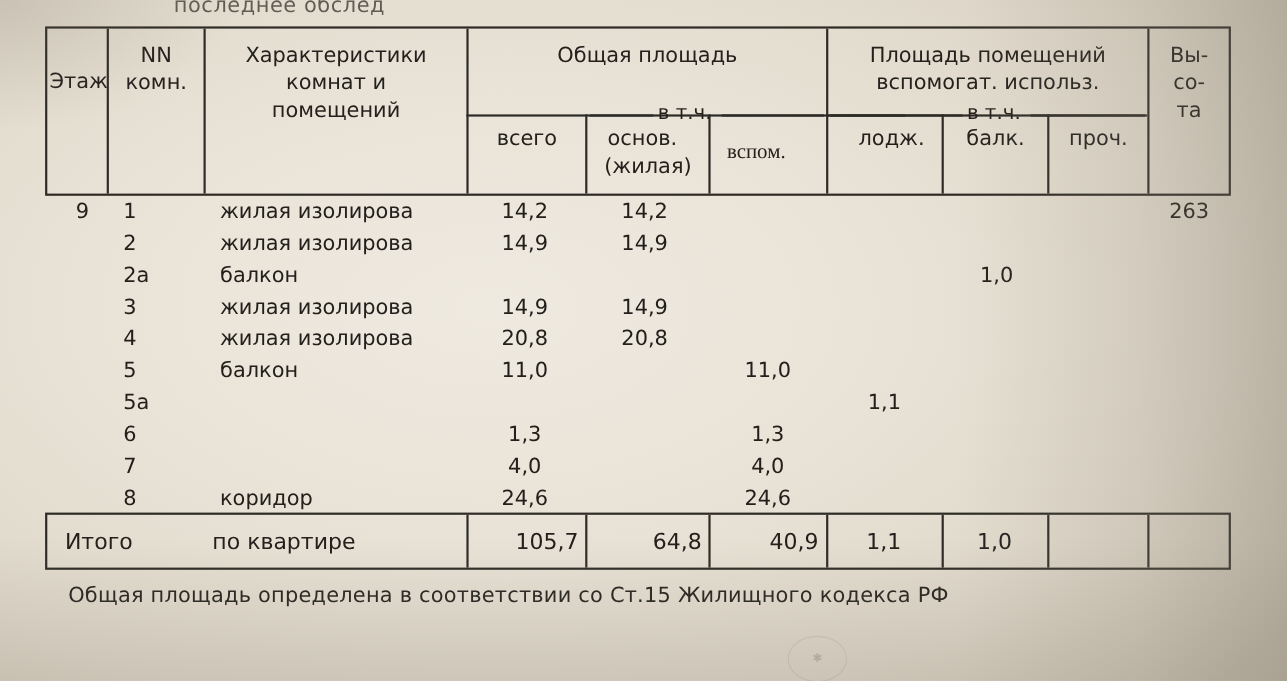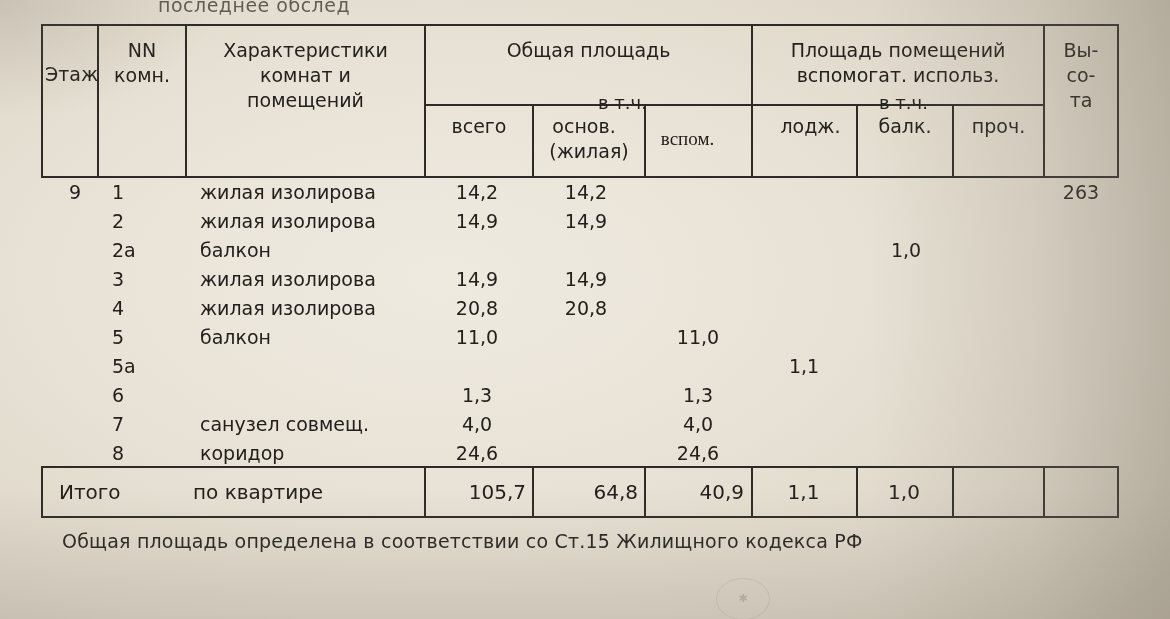--- a/index.html
+++ b/index.html
@@ -338,21 +338,20 @@
       <div class="cell c-aux">1,3</div>
       <div class="cell c-lodzh"></div>
       <div class="cell c-balk"></div>
       <div class="cell c-proch"></div>
       <div class="cell c-height"></div>
     </div>
 
     <div class="row">
       <div class="cell c-floor"></div>
       <div class="cell c-num">7</div>
-      <div class="cell c-desc">санузел совмещ.</div>
       <div class="cell c-total">4,0</div>
       <div class="cell c-main"></div>
       <div class="cell c-aux">4,0</div>
       <div class="cell c-lodzh"></div>
       <div class="cell c-balk"></div>
       <div class="cell c-proch"></div>
       <div class="cell c-height"></div>
     </div>
 
     <div class="row">

